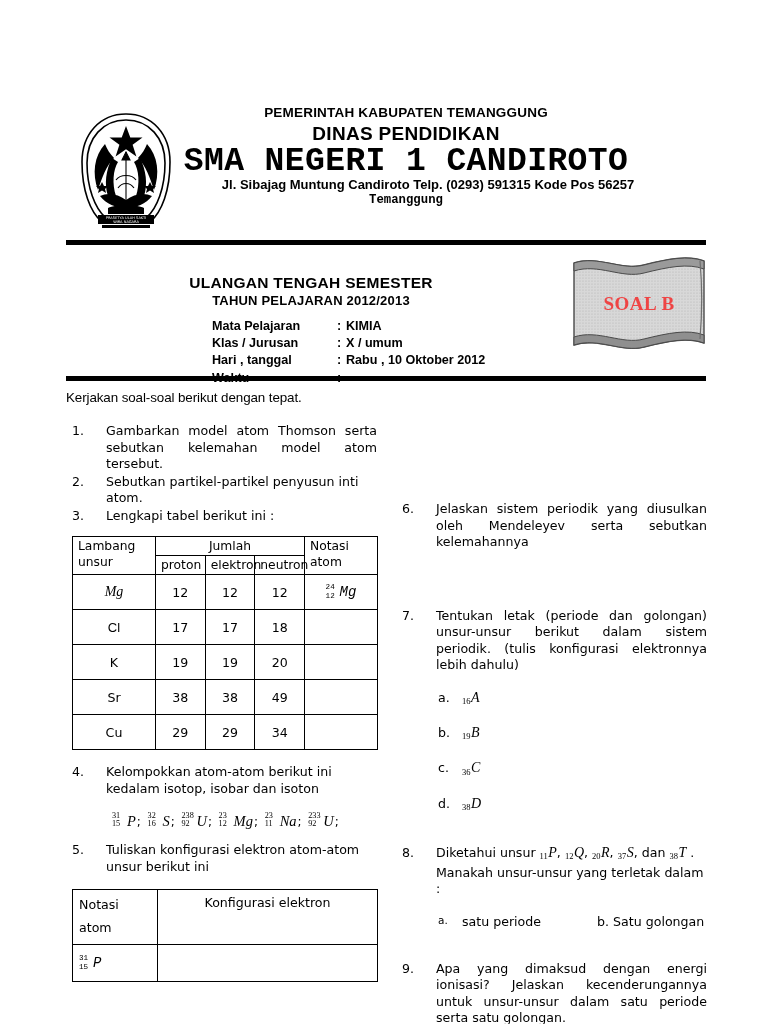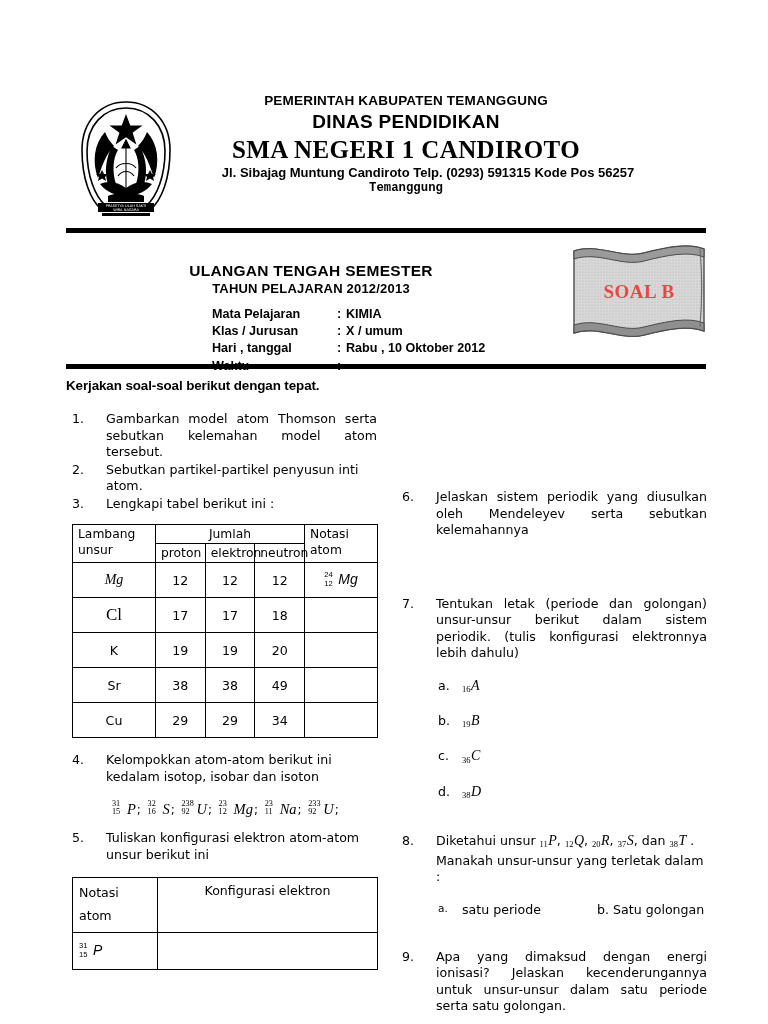--- a/index.html
+++ b/index.html
@@ -18,21 +18,21 @@
   .page {
     position: absolute;
     left: 0; top: 0;
     width: 768px;
     height: 1024px;
     background: #fff;
   }
   .content {
     position: absolute;
     left: 66px;
-    top: 0;
+    top: 12px;
     width: 640px;
   }
 
   
   .letterhead {
     position: relative;
     padding-top: 92px;
     height: 128px;
     box-sizing: content-box;
   }
@@ -55,23 +55,23 @@
     line-height: 18px;
   }
   .lh-line2 {
     font-family: "Liberation Sans", sans-serif;
     font-weight: bold;
     font-size: 19px;
     line-height: 24px;
     letter-spacing: 0.3px;
   }
   .lh-line3 {
-    font-family: Liberation Serif, serif;
-    font-weight: bold;
-    font-size: 25px;
+    font-family: Liberation Mono, monospace;
+    font-weight: bold;
+    font-size: 33px;
     line-height: 31px;
     letter-spacing: 0.4px;
   }
   .lh-line4 {
     font-family: "Liberation Sans", sans-serif;
     font-weight: bold;
     font-size: 13px;
     line-height: 16px;
     padding-left: 44px;
   }
@@ -145,21 +145,21 @@
     font-weight: bold;
     font-size: 19px;
     letter-spacing: 0.5px;
     color: #ef4444;
   }
 
   
   .instruction {
     margin-top: 9px;
     font-family: "Liberation Sans", sans-serif;
-    font-weight: bold;
+    font-weight: normal;
     font-size: 13.4px;
     letter-spacing: -0.1px;
   }
 
   
   .columns {
     position: relative;
     margin-top: 18px;
   }
   .col {
@@ -283,21 +283,21 @@
     font-size: 14px;
     white-space: nowrap;
   }
   .znot .z {
     font-size: 8.5px;
     font-style: normal;
     vertical-align: -0.28em;
     padding-right: 0.5px;
   }
   .notation-cell {
-    font-family: Liberation Sans, sans-serif;
+    font-family: Liberation Mono, monospace;
     font-style: italic;
     font-size: 14px;
   }
   .notation-cell .stack {
     display: inline-block;
     position: relative;
     width: 14px;
     height: 17px;
     vertical-align: middle;
     font-style: normal;
@@ -471,21 +471,21 @@
               <td class="not">
                 <span class="notation-cell">
                   <span class="stack">
                     <span class="sup">24</span>
                     <span class="sub">12</span>
                   </span><span>Mg</span>
                 </span>
               </td>
             </tr>
             <tr>
-              <td class="sym" style="font-style:normal;font-family:Liberation Serif, serif;font-size:17px;">Cl</td>
+              <td class="sym" style="font-style:normal;font-family:Liberation Sans, sans-serif;font-size:13px;">Cl</td>
               <td class="num">17</td>
               <td class="num">17</td>
               <td class="num">18</td>
               <td class="not"></td>
             </tr>
             <tr>
               <td class="sym" style="font-style:normal;font-family:'DejaVu Sans',sans-serif;font-size:12.6px;">K</td>
               <td class="num">19</td>
               <td class="num">19</td>
               <td class="num">20</td>

